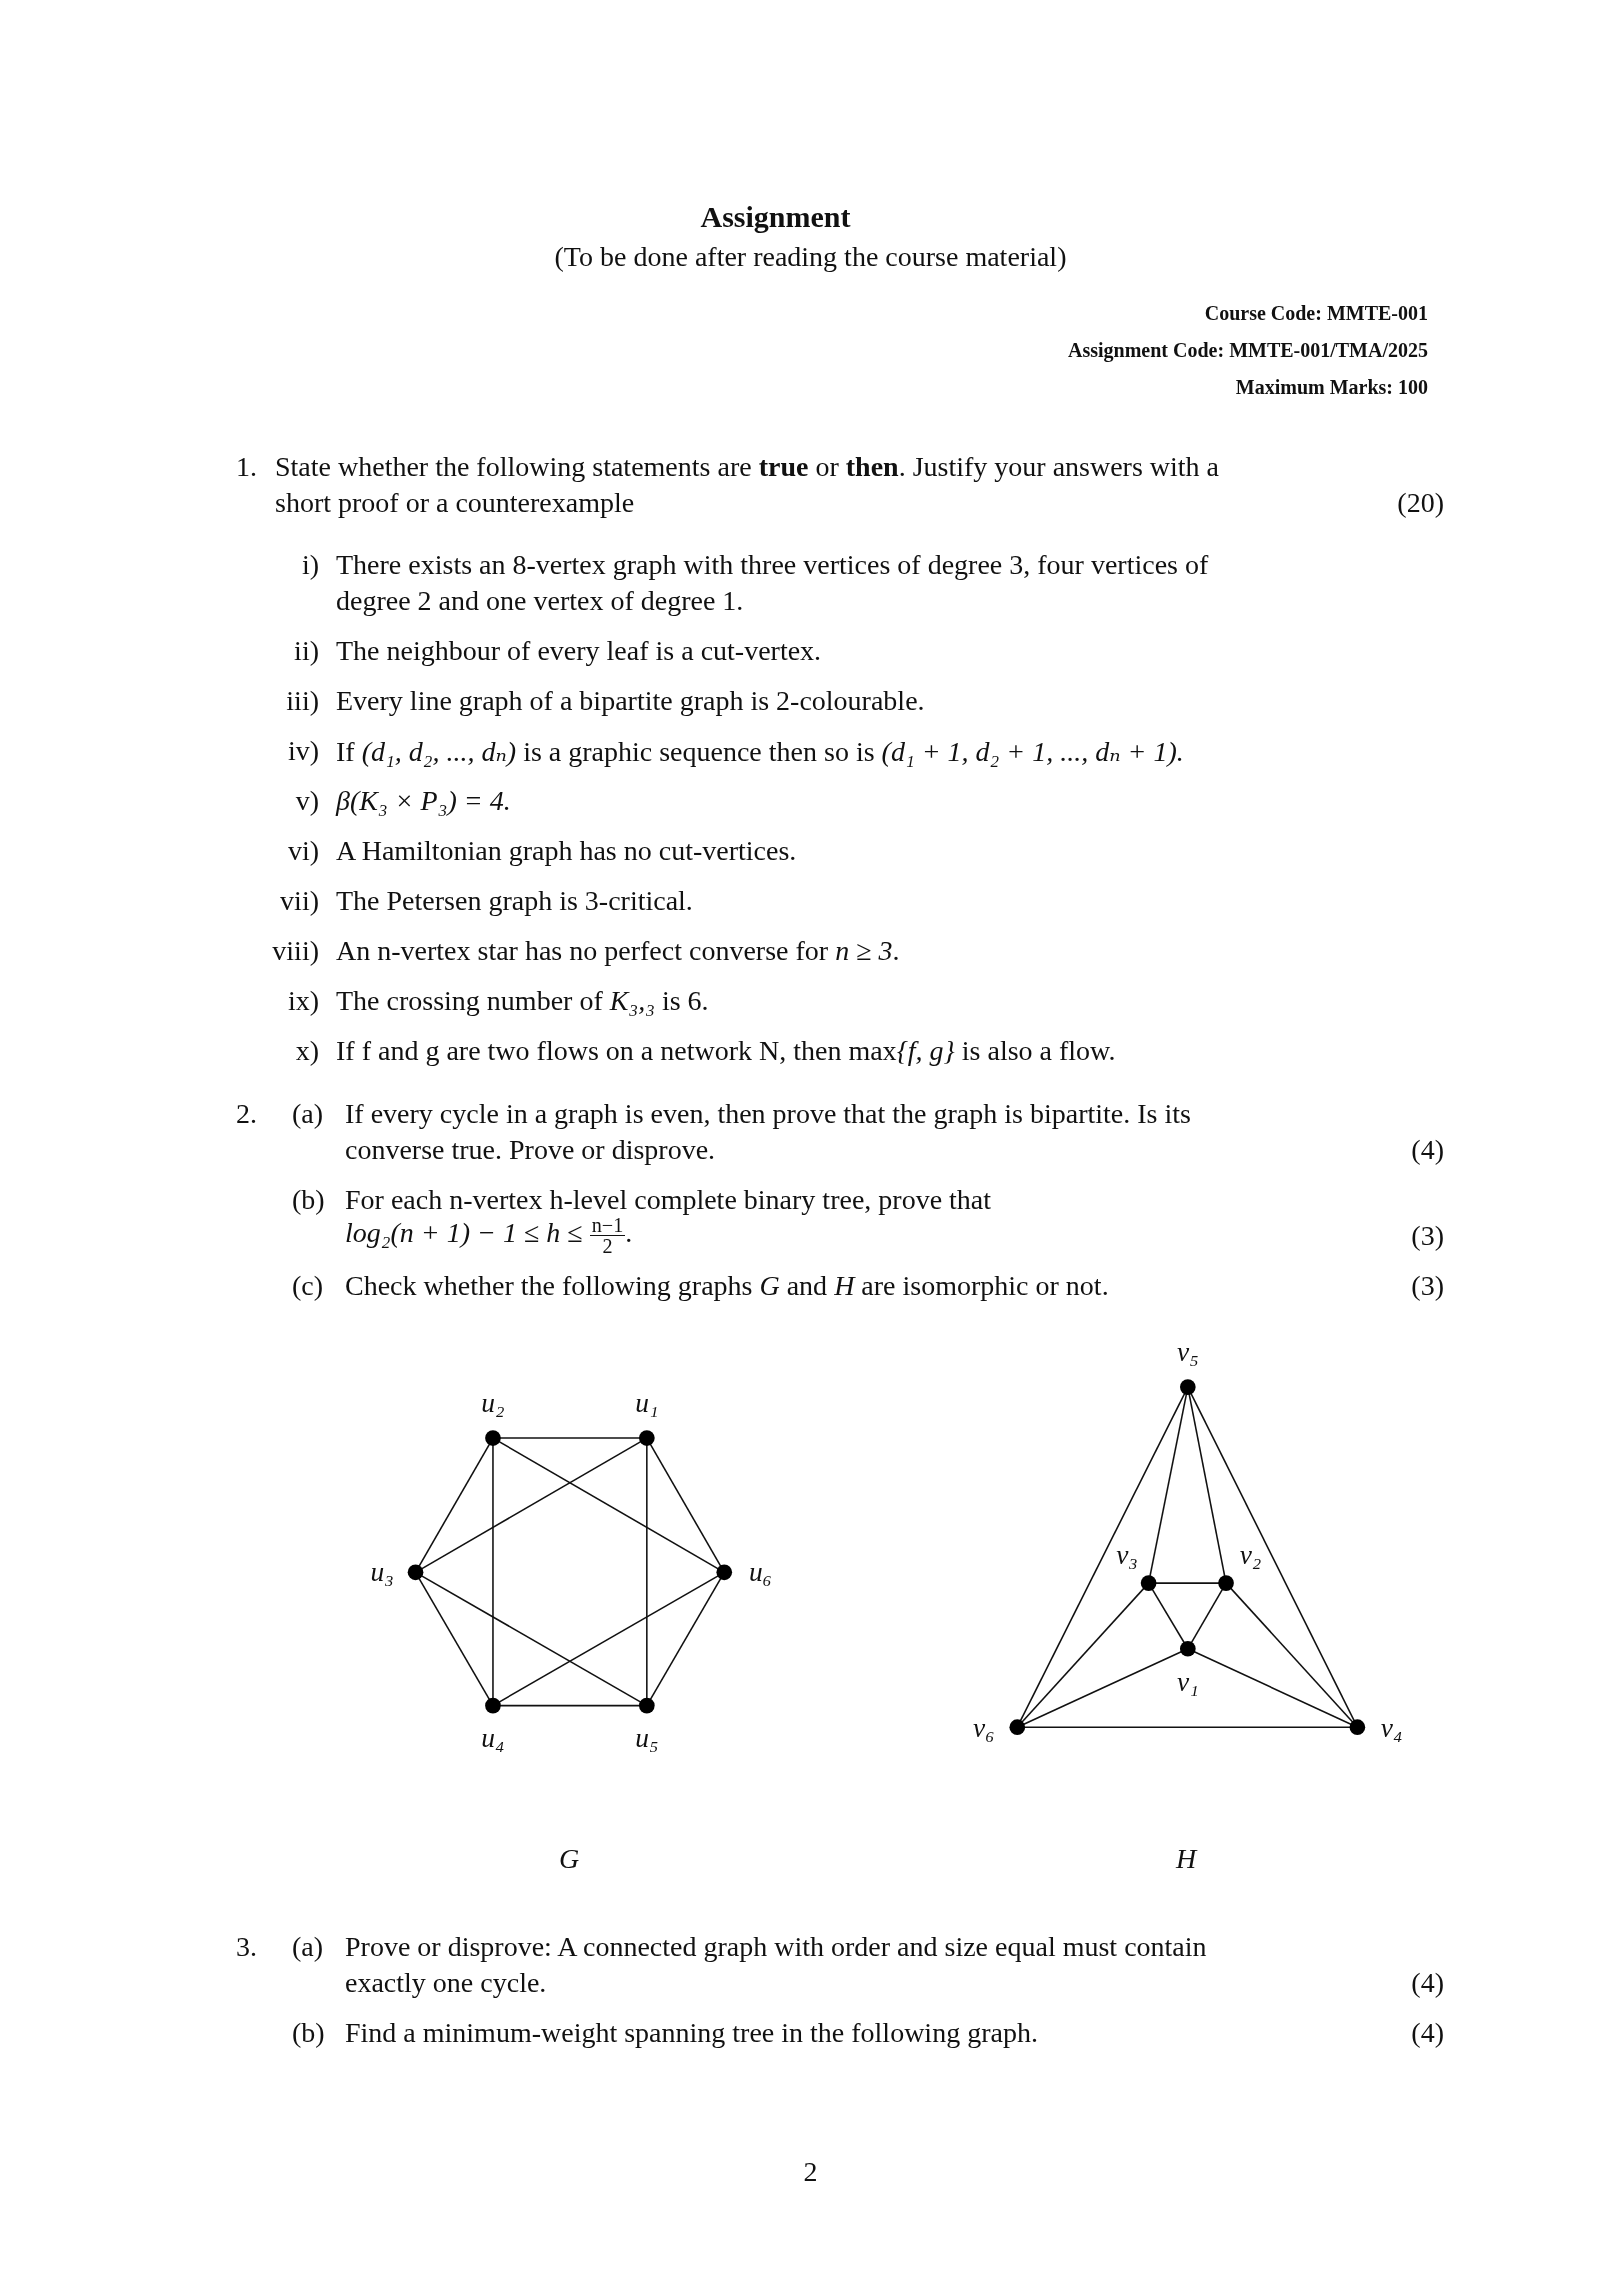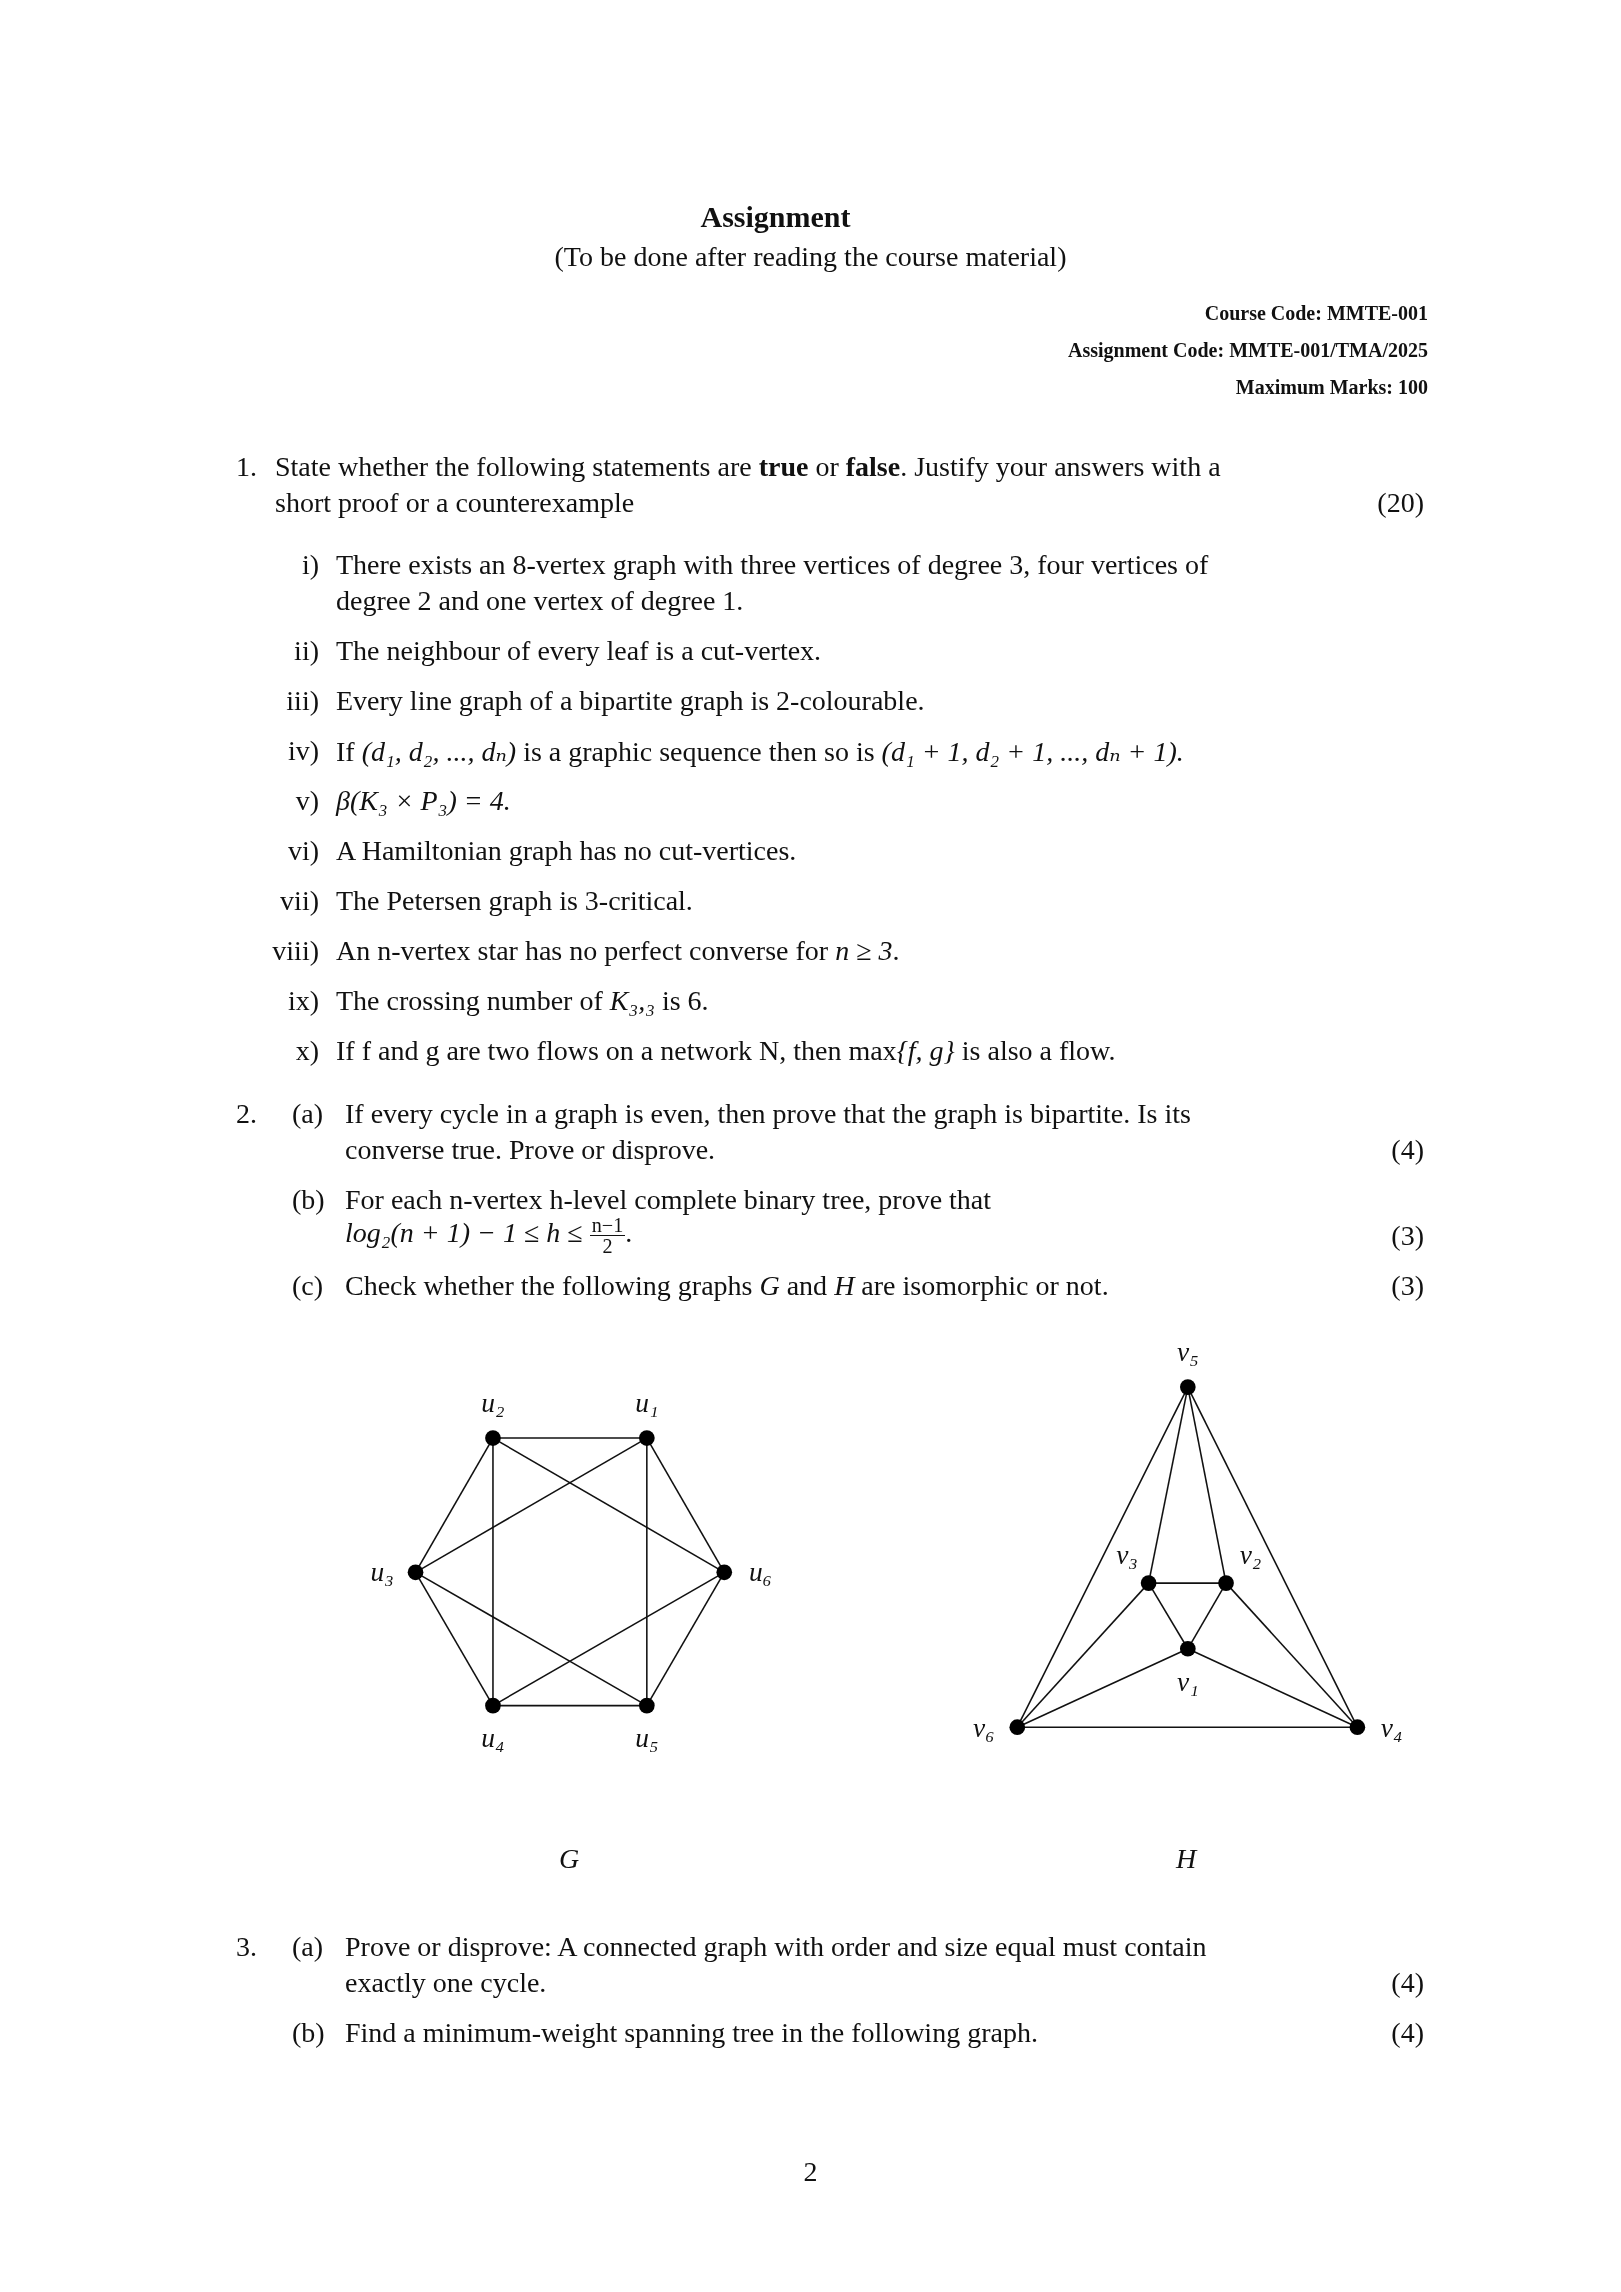--- a/index.html
+++ b/index.html
@@ -3,21 +3,21 @@
 <meta charset="utf-8">
 <style>
   html, body { margin: 0; padding: 0; background: #ffffff; }
   body { width: 1621px; height: 2293px; position: relative; overflow: hidden;
          font-family: "Liberation Serif", "DejaVu Serif", serif; color: #111; font-size: 28px; }
   .abs { position: absolute; }
   .title { left: 0; width: 1551px; top: 200px; text-align: center; font-weight: bold; font-size: 30px; }
   .subtitle { left: 0; width: 1621px; top: 241px; text-align: center; }
   .meta { right: 193px; text-align: right; font-weight: bold; font-size: 20px; }
   .line { white-space: nowrap; }
-  .marks { position: absolute; right: 197px; margin-left: 12px; }
+  .marks { position: absolute; right: 177px; margin-left: 12px; }
   .qnum { position: absolute; }
   .roman { position: absolute; text-align: right; width: 98px; }
   .sub-label { position: absolute; }
   i.m { font-style: italic; }
   .frac { display: inline-block; vertical-align: middle; text-align: center; font-size: 0.72em; line-height: 1; }
   .frac .num { display: block; border-bottom: 1px solid #111; padding: 0 2px; }
   .frac .den { display: block; }
   svg text { font-family: "Liberation Serif", "DejaVu Serif", serif; font-style: italic; }
 </style>
 </head>
@@ -25,21 +25,21 @@
 
 <div class="abs title">Assignment</div>
 <div class="abs subtitle">(To be done after reading the course material)</div>
 <div class="abs meta" style="top:302px">Course Code: MMTE-001</div>
 <div class="abs meta" style="top:339px">Assignment Code: MMTE-001/TMA/2025</div>
 <div class="abs meta" style="top:376px">Maximum Marks: 100</div>
 
 <div>
   <span class="qnum" style="left:236px; top:451px">1.</span>
   <div class="abs line" style="left:275px; top:451px">
-    <span>State whether the following statements are </span><b>true</b><span> or </span><b>false</b><span>. Justify your answers with a</span>
+    <span>State whether the following statements are </span><b>true</b><span> or </span><b>then</b><span>. Justify your answers with a</span>
   </div>
   <div class="abs line" style="left:275px; top:487px">short proof or a counterexample</div>
   <span class="marks" style="top:487px">(20)</span>
 
   <div>
     <span class="roman" style="left:221px; top:549px">i)</span>
     <div class="abs line" style="left:336px; top:549px">There exists an 8-vertex graph with three vertices of degree 3, four vertices of</div>
     <div class="abs line" style="left:336px; top:585px">degree 2 and one vertex of degree 1.</div>
   </div>
   <div>

